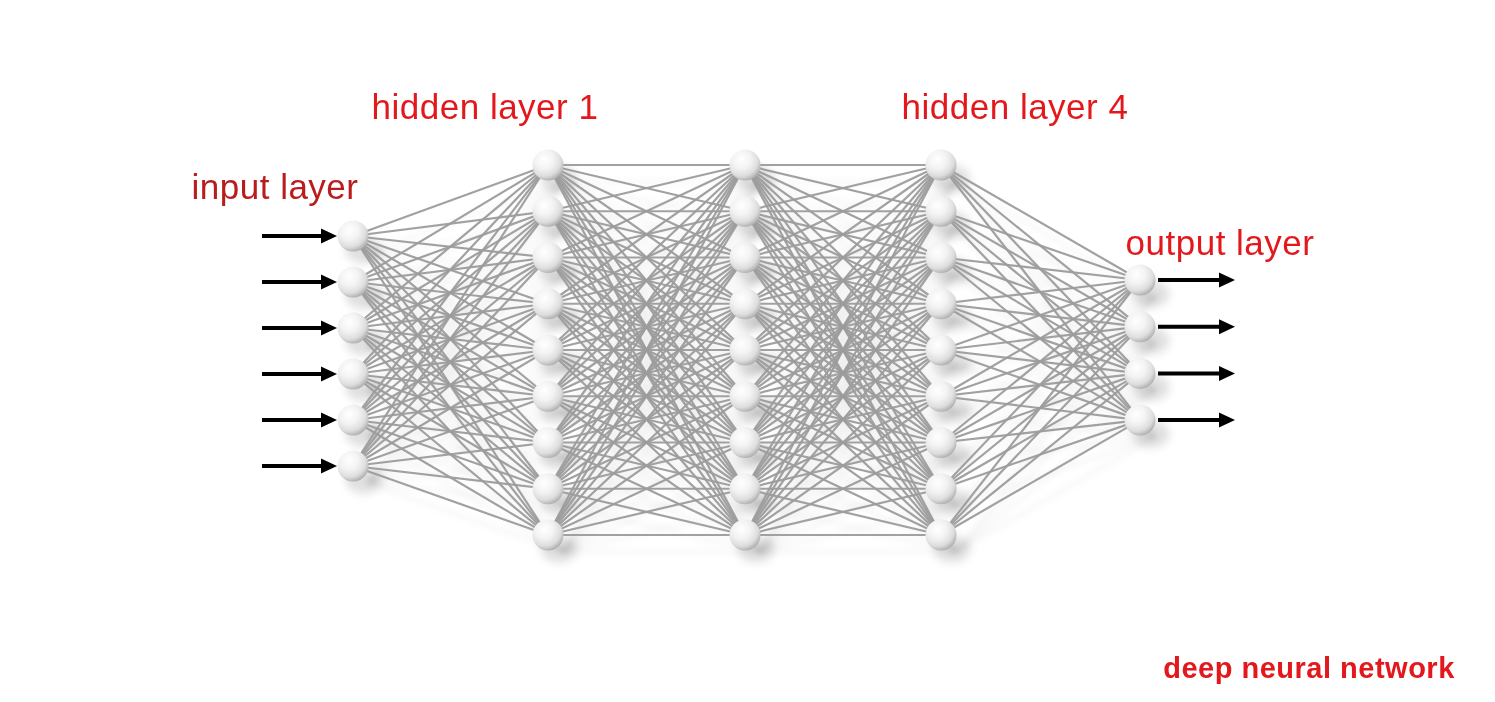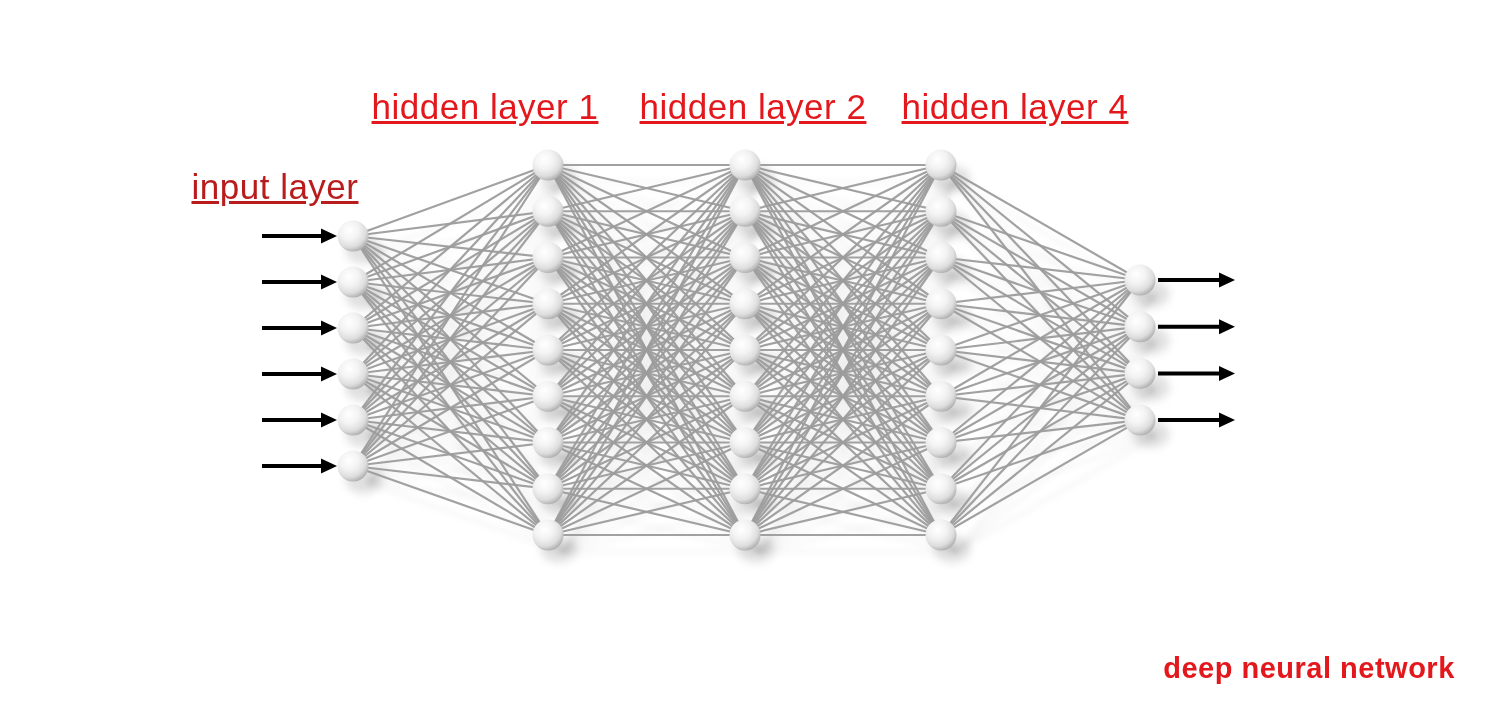--- a/index.html
+++ b/index.html
@@ -16,21 +16,20 @@
   }
   #net-svg{position:absolute;left:0;top:0;}
   .layer-label{
     position:absolute;
     transform:translateX(-50%);
     font-size:35px;
     font-weight:400;
     letter-spacing:0.5px;
     white-space:nowrap;
     line-height:1.1;
-    text-decoration:underline;
   }
   .caption{
     position:absolute;
     transform:translateX(-50%);
     font-size:29px;
     font-weight:700;
     letter-spacing:0.5px;
     white-space:nowrap;
   }
 </style>
@@ -658,16 +657,16 @@
         <polygon points="1235,326.7 1219,319.2 1219,334.2" fill="#000000"></polygon>
         <line x1="1158" y1="373.4" x2="1219" y2="373.4" stroke="#000000" stroke-width="4"></line>
         <polygon points="1235,373.4 1219,365.9 1219,380.9" fill="#000000"></polygon>
         <line x1="1158" y1="420.1" x2="1219" y2="420.1" stroke="#000000" stroke-width="4"></line>
         <polygon points="1235,420.1 1219,412.6 1219,427.6" fill="#000000"></polygon>
       </g>
   </svg>
 
   <div class="layer-label" style="left: 275px; top: 168px; color: #b91c1c;">input layer</div>
   <div class="layer-label" style="left: 485px; top: 88px; color: rgb(227, 24, 28);">hidden layer 1</div>
-  <div class="layer-label" style="left: 753px; top: 88px; color: rgb(227, 24, 28);">hidden layer 2</div>
   <div class="layer-label" style="left: 1015px; top: 88px; color: rgb(227, 24, 28);">hidden layer 4</div>
+  <div class="layer-label" style="left: 1220px; top: 224px; color: rgb(227, 24, 28);">output layer</div>
   <div class="caption" style="left: 1309px; top: 652px; color: rgb(227, 24, 28);">deep neural network</div>
 </div>
 
 </body></html>

